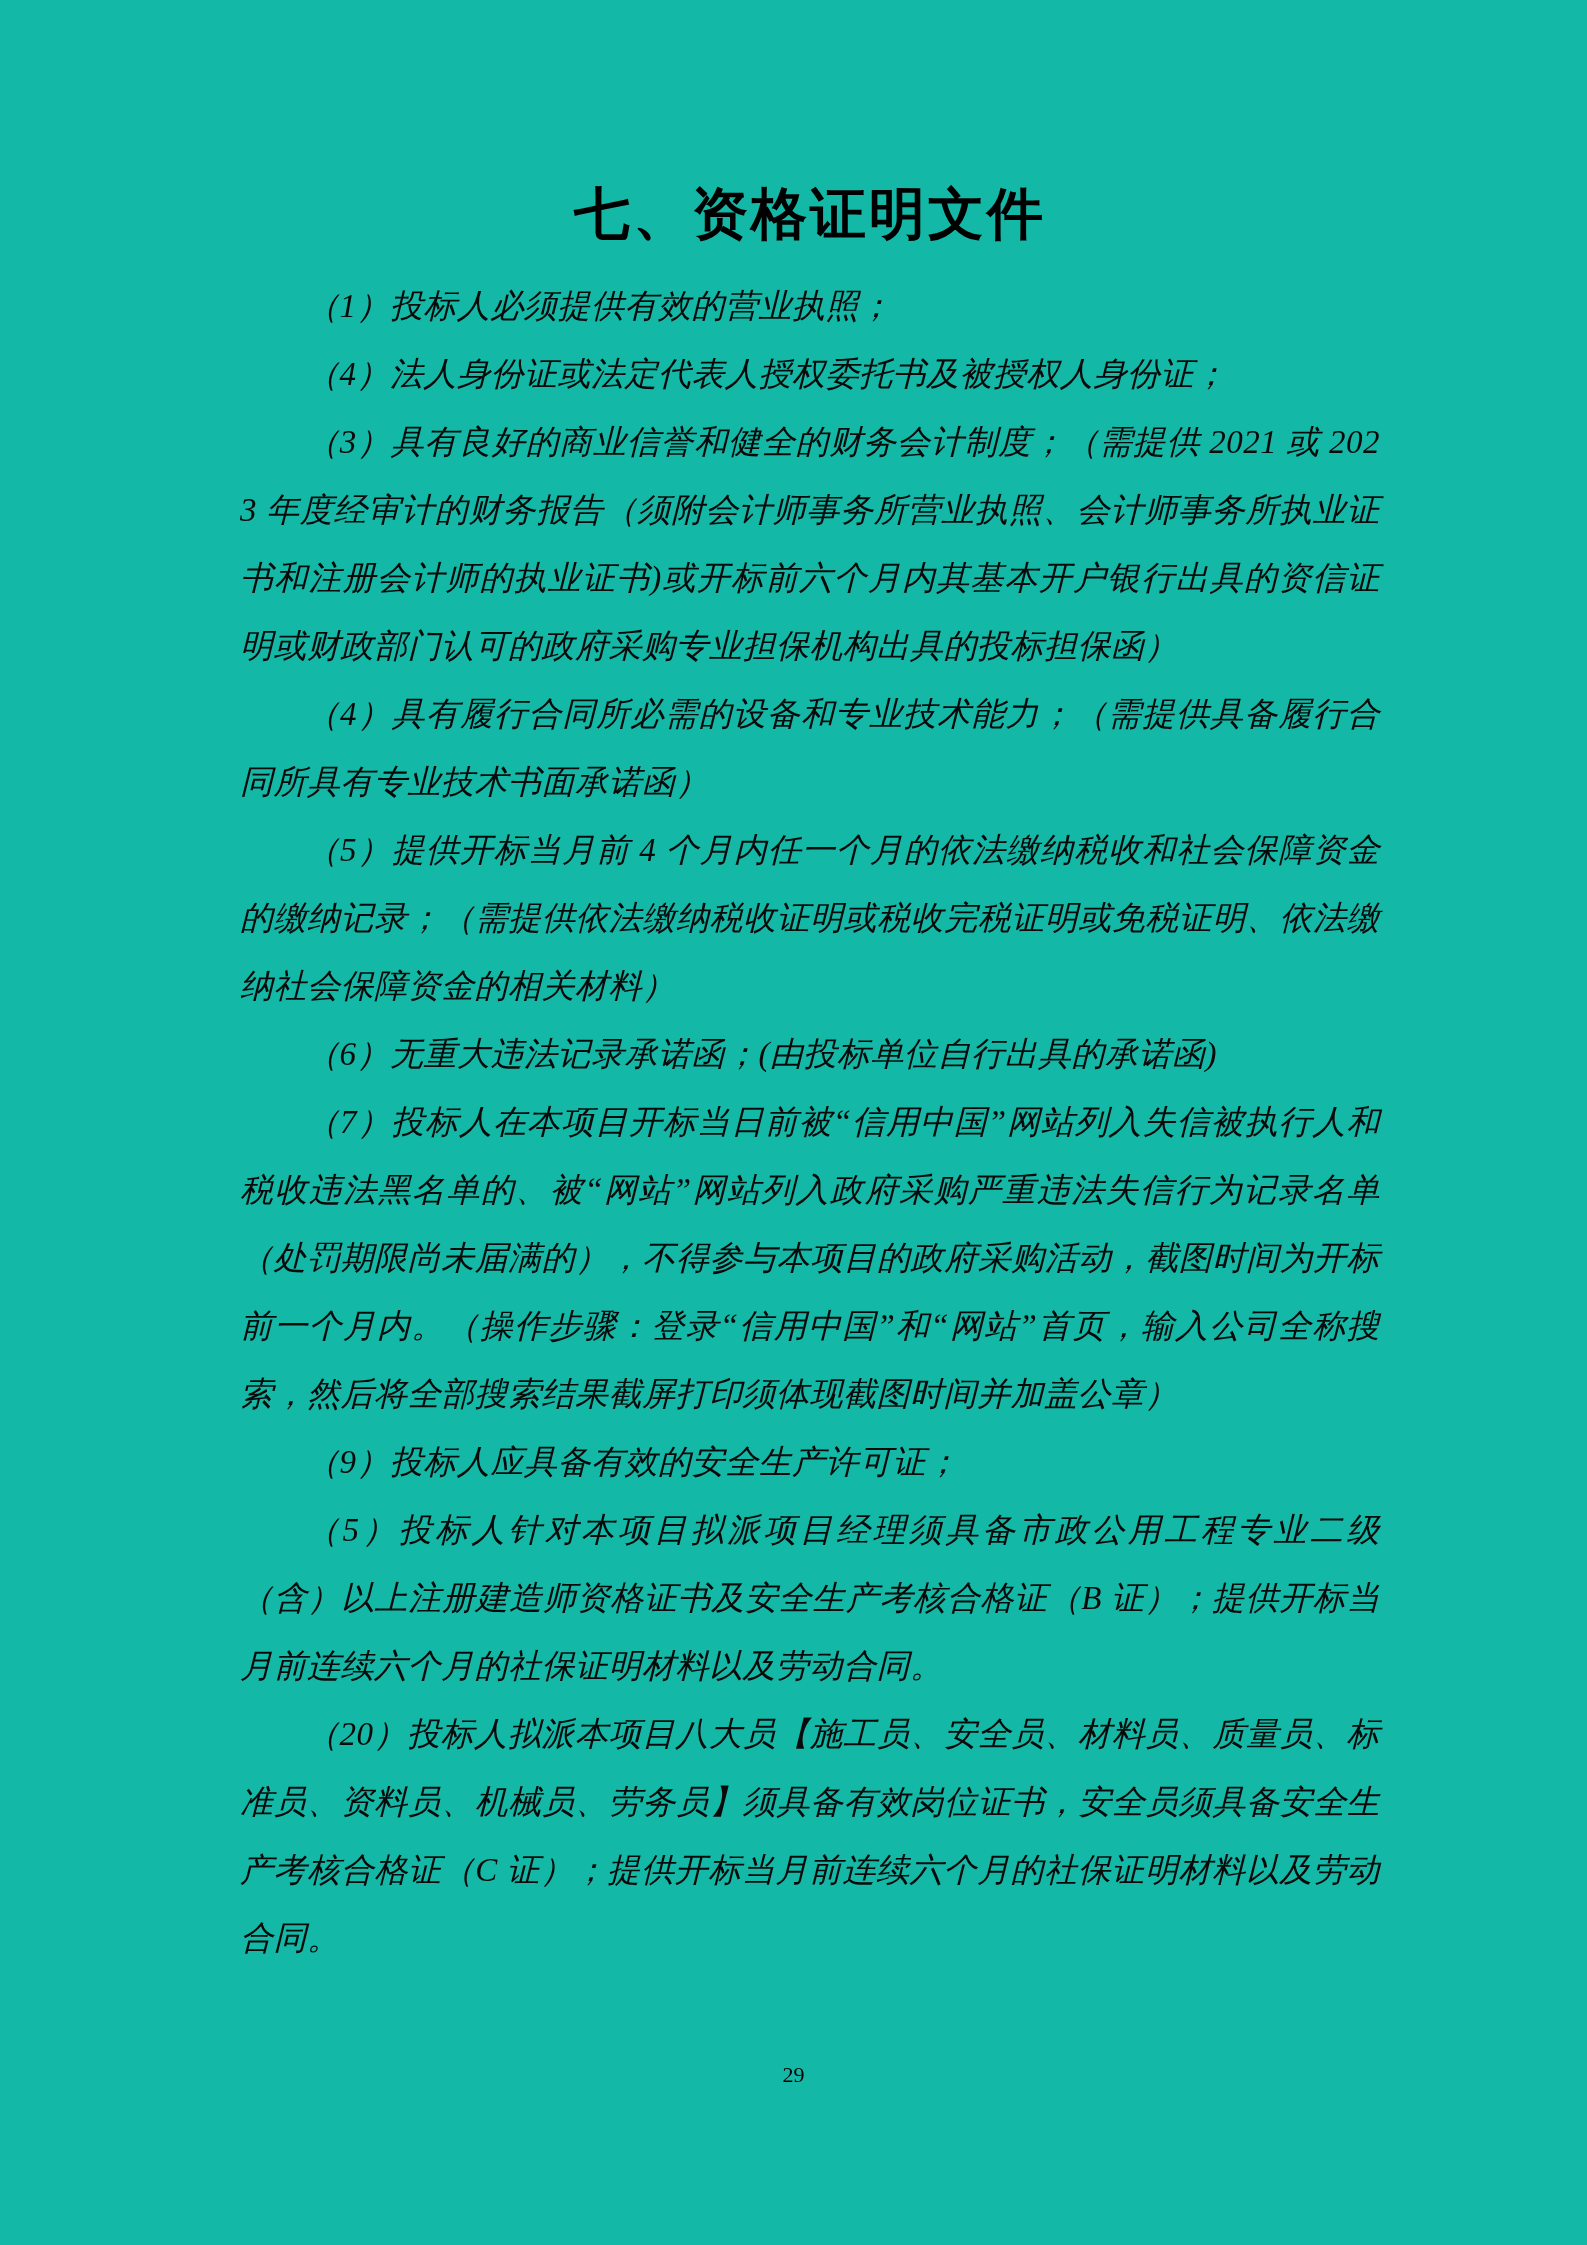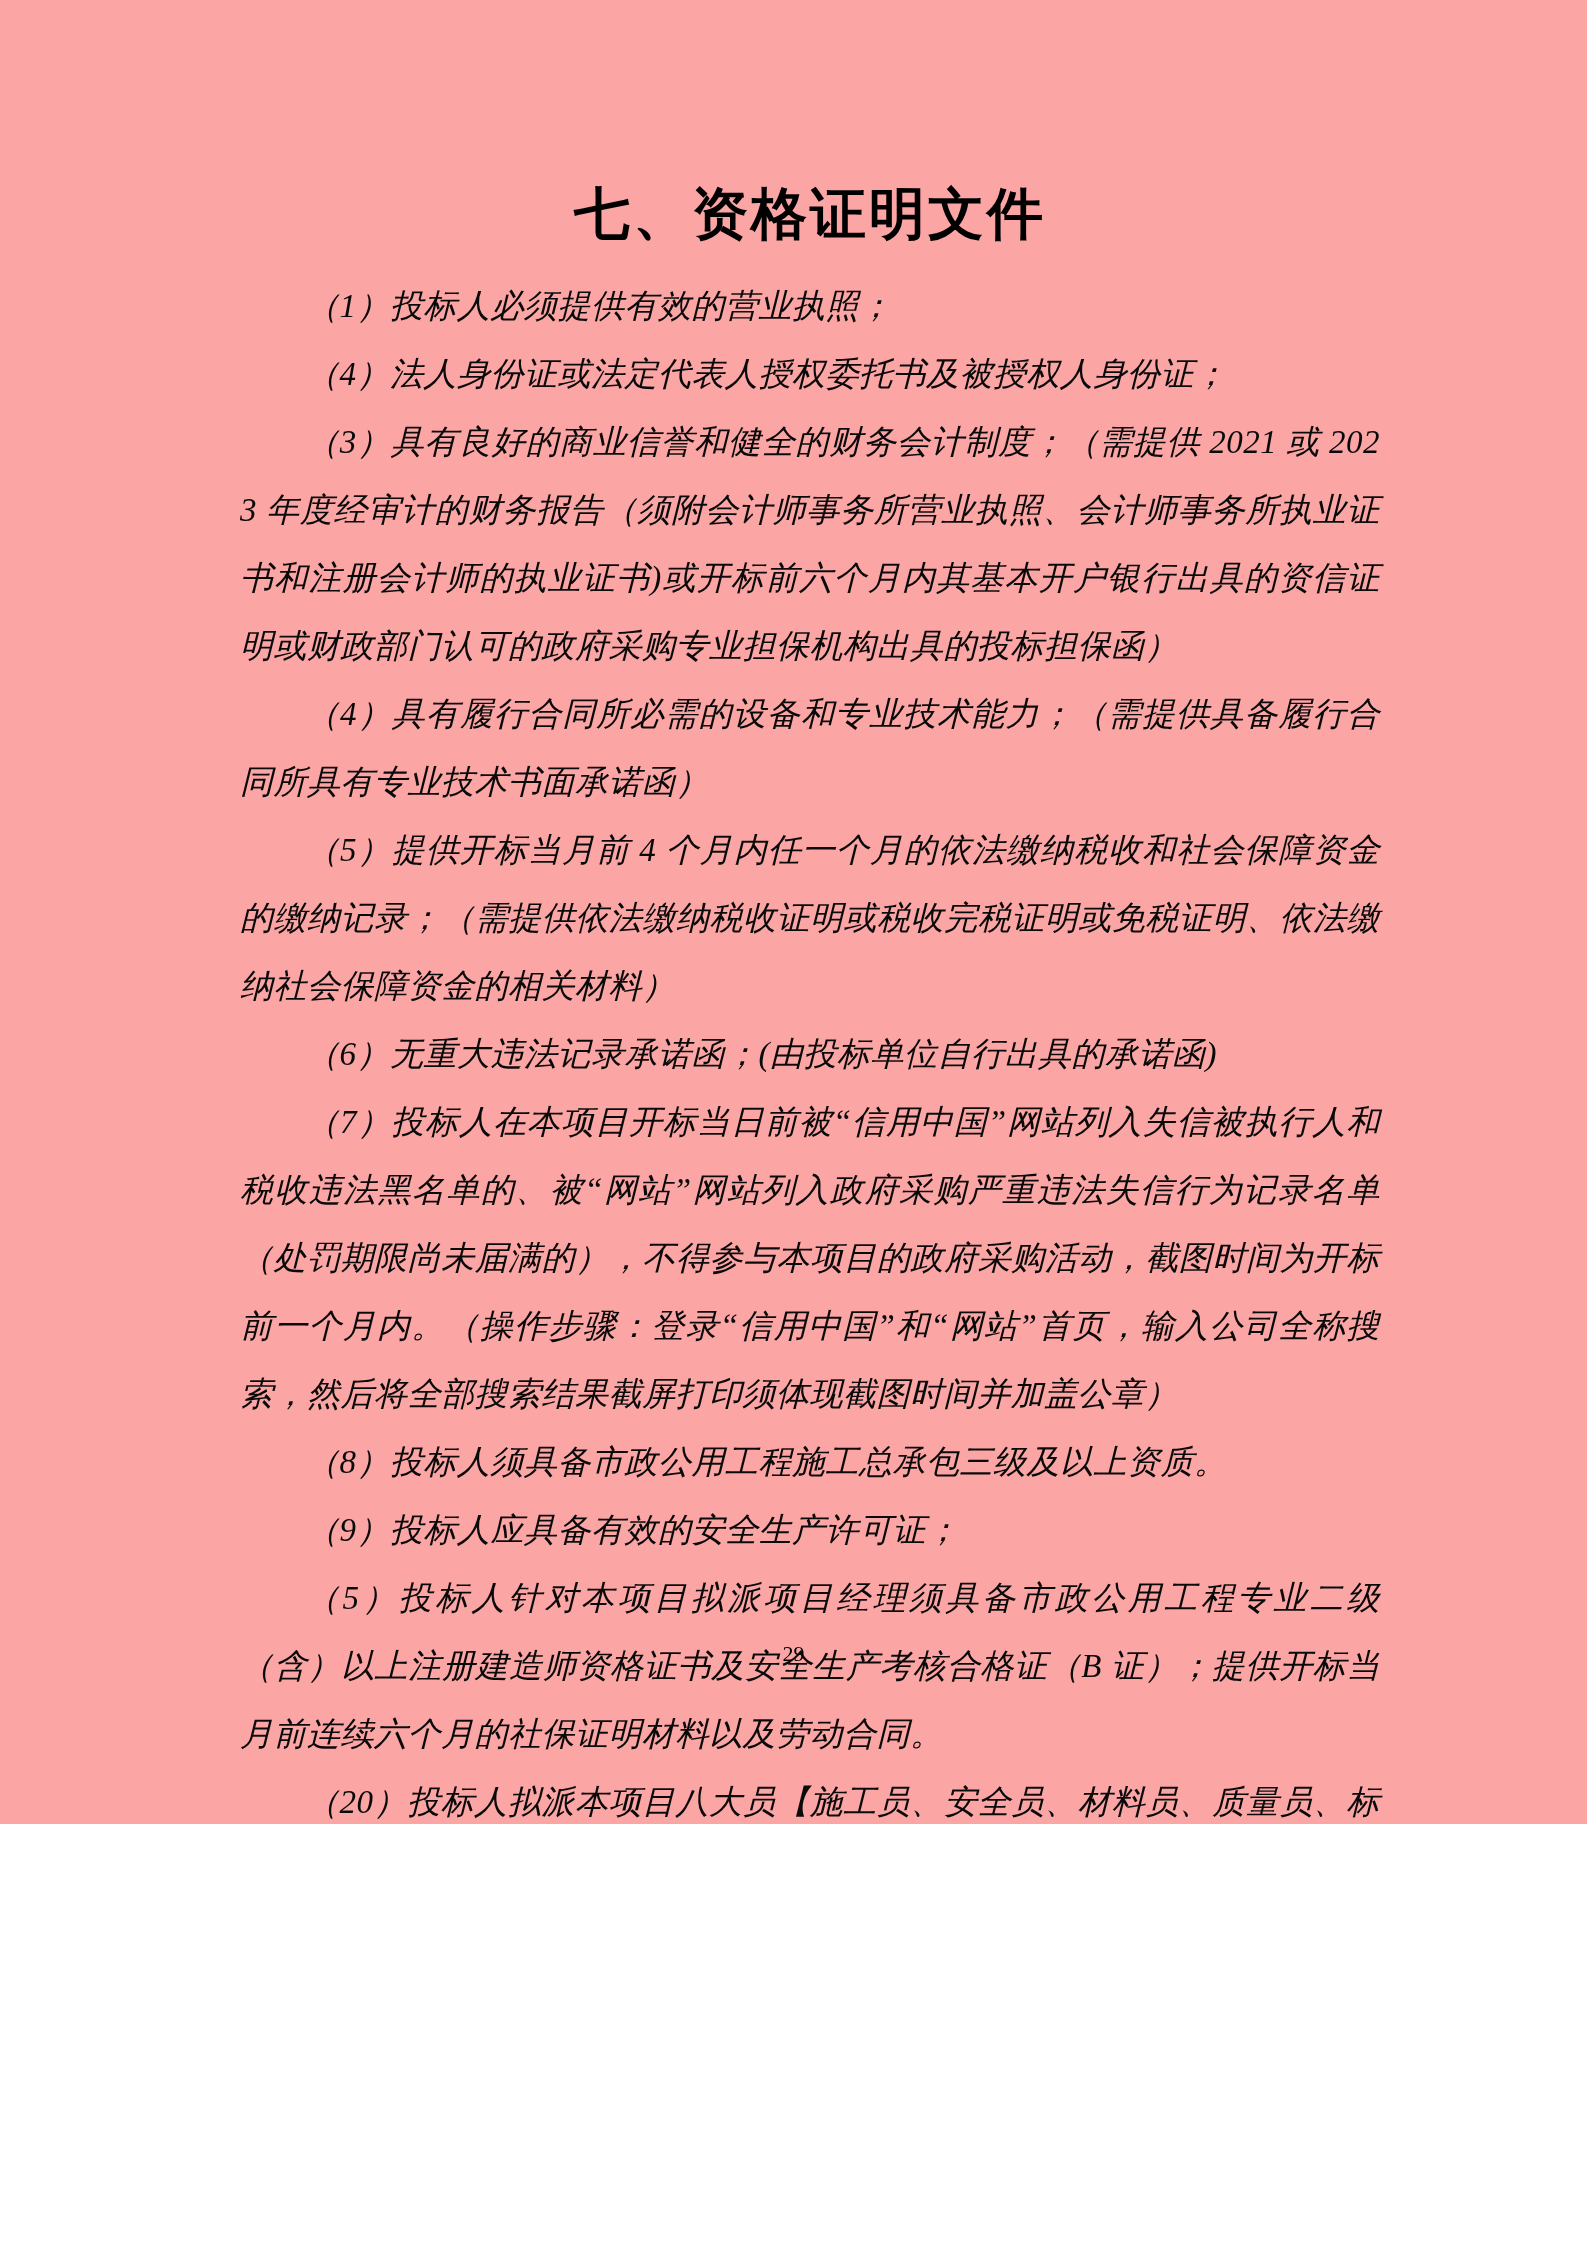--- a/index.html
+++ b/index.html
@@ -3,23 +3,23 @@
 <meta charset="utf-8">
 <style>
   html, body {
     margin: 0;
     padding: 0;
     background: #ffffff;
   }
   .page {
     position: relative;
     width: 1587px;
-    height: 1824px;
+    height: 2245px;
     margin: 0 auto;
-    background: #fca5a5;
+    background: #14b8a6;
     color: #0a0a0a;
     font-family: "Liberation Serif", "DejaVu Serif", serif;
     box-sizing: border-box;
     padding: 0 207px 0 240px;
     overflow: hidden;
   }
   .doc-title {
     margin: 0;
     padding-top: 182px;
     font-size: 56px;
@@ -60,20 +60,19 @@
   <h1 class="doc-title">七、资格证明文件</h1>
 
   <div class="doc-body">
     <p>（1）投标人必须提供有效的营业执照；</p>
     <p>（4）法人身份证或法定代表人授权委托书及被授权人身份证；</p>
     <p>（3）具有良好的商业信誉和健全的财务会计制度；（需提供 2021 或 2023 年度经审计的财务报告（须附会计师事务所营业执照、会计师事务所执业证书和注册会计师的执业证书)或开标前六个月内其基本开户银行出具的资信证明或财政部门认可的政府采购专业担保机构出具的投标担保函）</p>
     <p>（4）具有履行合同所必需的设备和专业技术能力；（需提供具备履行合同所具有专业技术书面承诺函）</p>
     <p>（5）提供开标当月前 4 个月内任一个月的依法缴纳税收和社会保障资金的缴纳记录；（需提供依法缴纳税收证明或税收完税证明或免税证明、依法缴纳社会保障资金的相关材料）</p>
     <p>（6）无重大违法记录承诺函；(由投标单位自行出具的承诺函)</p>
     <p>（7）投标人在本项目开标当日前被“信用中国”网站列入失信被执行人和税收违法黑名单的、被“网站”网站列入政府采购严重违法失信行为记录名单（处罚期限尚未届满的），不得参与本项目的政府采购活动，截图时间为开标前一个月内。（操作步骤：登录“信用中国”和“网站”首页，输入公司全称搜索，然后将全部搜索结果截屏打印须体现截图时间并加盖公章）</p>
-    <p>（8）投标人须具备市政公用工程施工总承包三级及以上资质。</p>
     <p>（9）投标人应具备有效的安全生产许可证；</p>
     <p>（5）投标人针对本项目拟派项目经理须具备市政公用工程专业二级（含）以上注册建造师资格证书及安全生产考核合格证（B 证）；提供开标当月前连续六个月的社保证明材料以及劳动合同。</p>
     <p>（20）投标人拟派本项目八大员【施工员、安全员、材料员、质量员、标准员、资料员、机械员、劳务员】须具备有效岗位证书，安全员须具备安全生产考核合格证（C 证）；提供开标当月前连续六个月的社保证明材料以及劳动合同。</p>
   </div>
 
   <div class="page-footer">29</div>
 </div>
 
 </body></html>

